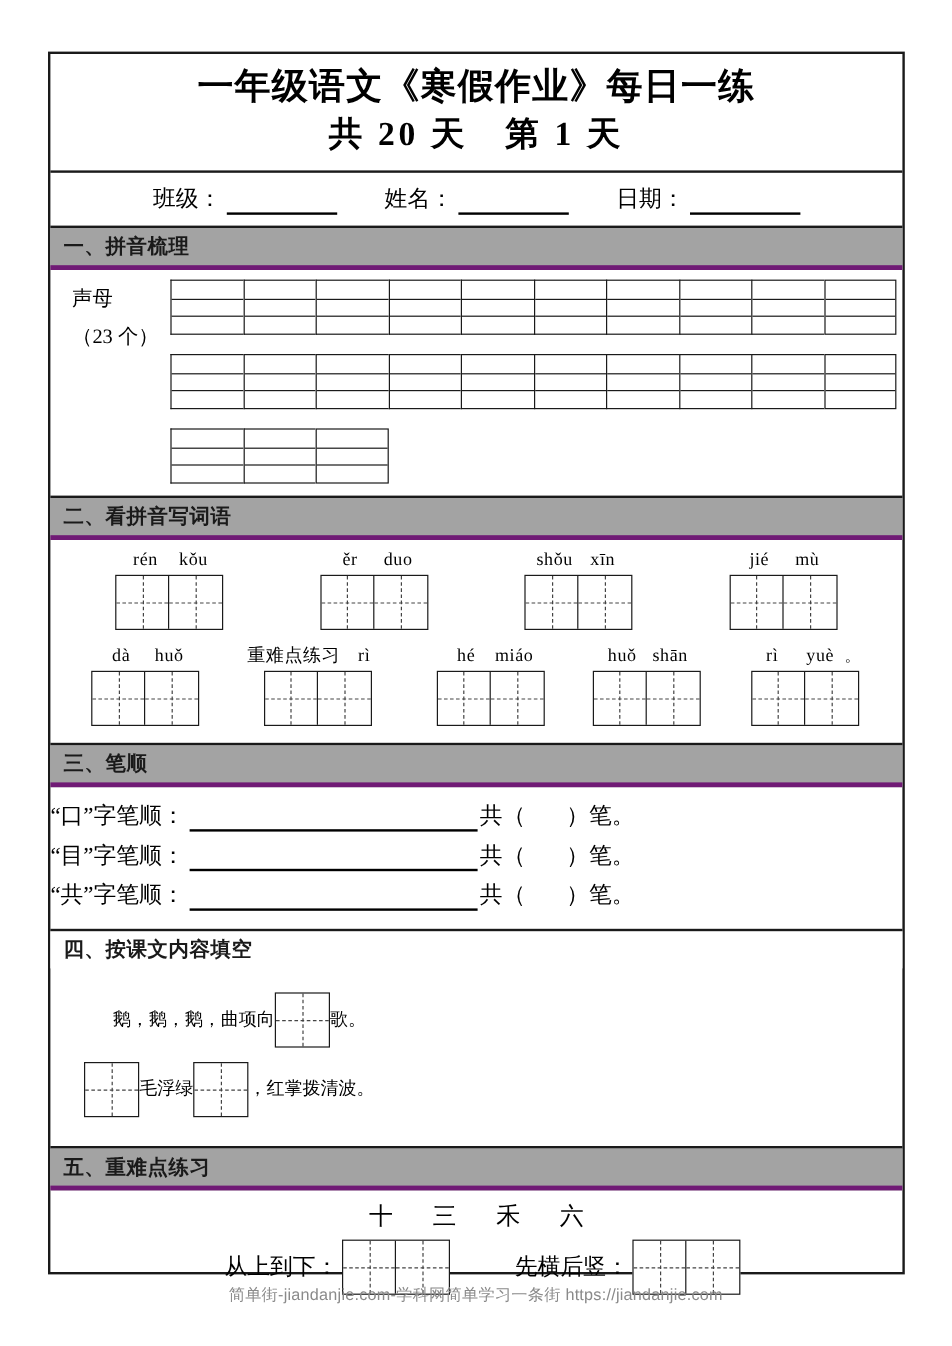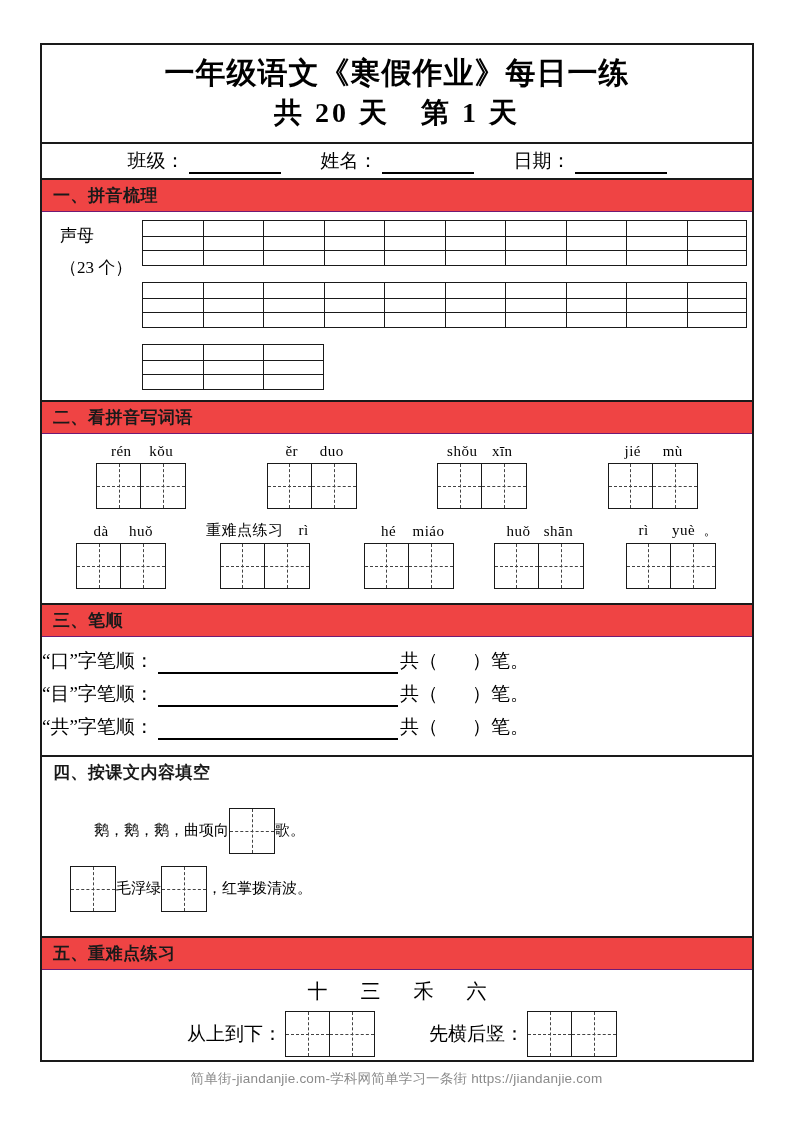--- a/index.html
+++ b/index.html
@@ -38,43 +38,43 @@
     color: #000;
   }
   .title-line.second { font-size: 28px; letter-spacing: 3px; }
 
   
   .info-row {
     display: flex;
     align-items: center;
     justify-content: center;
     gap: 40px;
-    height: 36px;
+    height: 46px;
     border-bottom: 2px solid #1a1a1a;
     font-size: 19px;
   }
   .info-item { display: flex; align-items: flex-end; gap: 4px; }
   .info-label { font-size: 19px; color: #000; }
   .info-blank {
     display: inline-block;
     width: 92px;
     border-bottom: 2px solid #000;
     height: 18px;
   }
 
   
   .sec-head {
-    background: #ef4444;
+    background: #a3a3a3;
     font-family: "Liberation Sans", "DejaVu Sans", sans-serif;
     font-weight: bold;
     font-size: 17px;
     color: #1a1a1a;
     padding: 4px 0 4px 11px;
     letter-spacing: 0.5px;
-    border-bottom: 1px solid #701a75;
+    border-bottom: 4px solid #701a75;
   }
   .sec-body { position: relative; }
   .sec-div { border-bottom: 2px solid #1a1a1a; }
 
   
   #sec1-body { padding: 8px 0 10px 0; display: flex; }
   .s1-label {
     width: 100px;
     padding-left: 18px;
     font-size: 17px;

